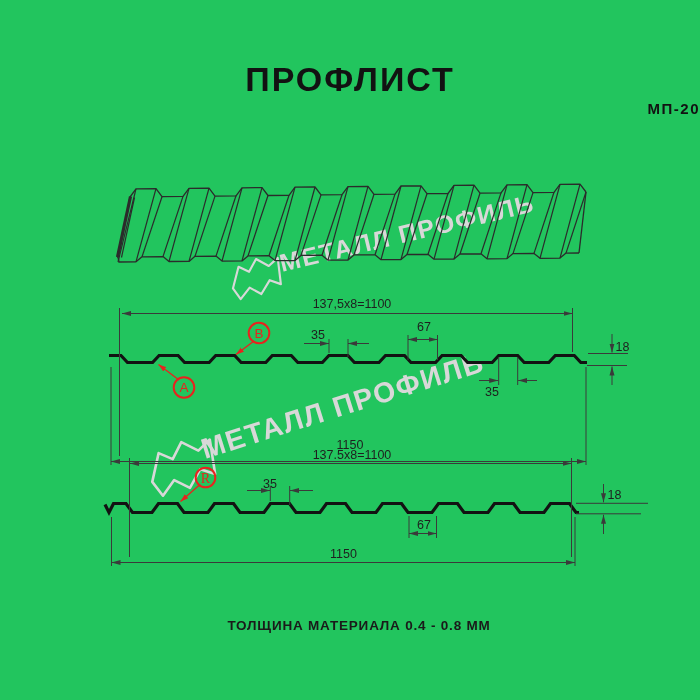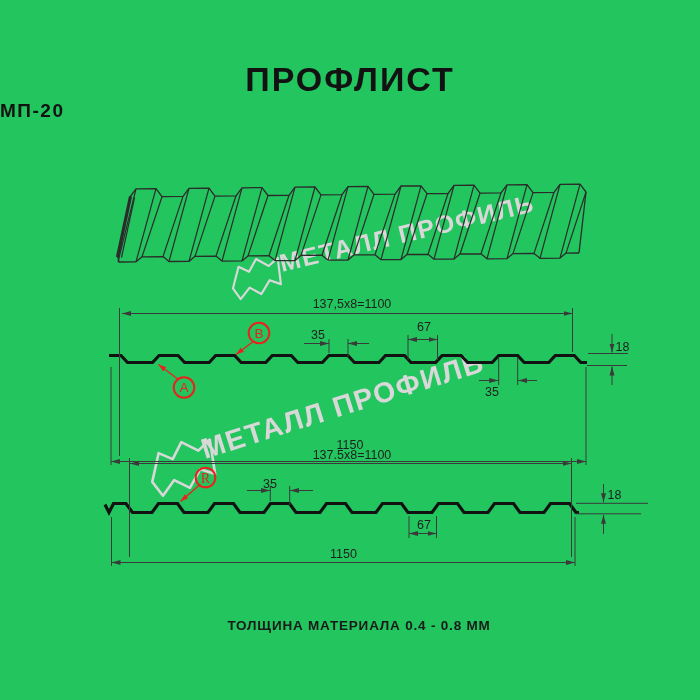--- a/index.html
+++ b/index.html
@@ -1,21 +1,21 @@
 <!DOCTYPE html>
 <html><head>
 <meta charset="utf-8">
 <style>
   html,body{margin:0;padding:0;background:#ffffff;}
   .page{position:relative;width:700px;height:700px;background:#22c55e;overflow:hidden;
         font-family:"Liberation Sans", sans-serif;color:#161616;}
   .title{position:absolute;top:60px;left:0;width:700px;text-align:center;
          font-size:34px;font-weight:bold;letter-spacing:2px;color:#121212;}
-  .subtitle{position:absolute;top:100px;left:0;width:700px;text-align:left;
-         font-size:19px;font-weight:600;letter-spacing:1.5px;color:#121212;}
+  .subtitle{position:absolute;top:100px;left:0;width:700px;text-align:right;
+         font-size:15px;font-weight:600;letter-spacing:1.5px;color:#121212;}
   .caption{position:absolute;top:618px;left:0;width:700px;text-align:center;
          font-size:13.5px;font-weight:600;letter-spacing:0.8px;color:#1a1a1a;padding-left:9px;}
   svg{position:absolute;top:0;left:0;}
   text.dim{font-family:"Liberation Sans", sans-serif;font-size:12.5px;fill:#1f1f1f;}
   text.wm{font-family:"Liberation Sans", sans-serif;font-weight:bold;}
   .thin{stroke:#3a3a3a;stroke-width:1;fill:none;}
   .thick{stroke:#121212;stroke-width:3.2;fill:none;stroke-linejoin:miter;}
   .red{stroke:#e8231e;fill:none;}
   text.lbl{fill:#e8231e;}
 </style>

